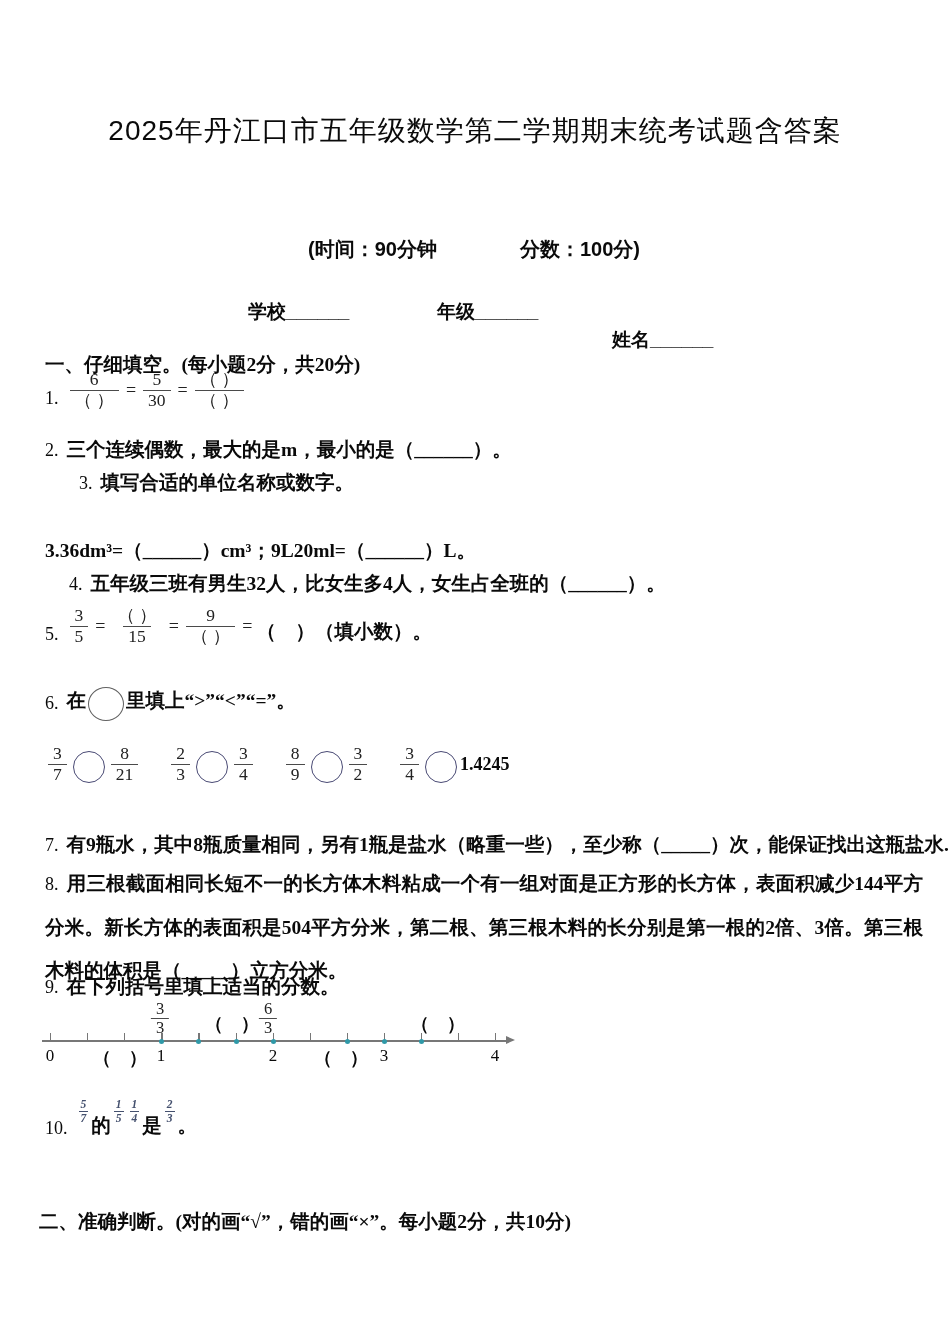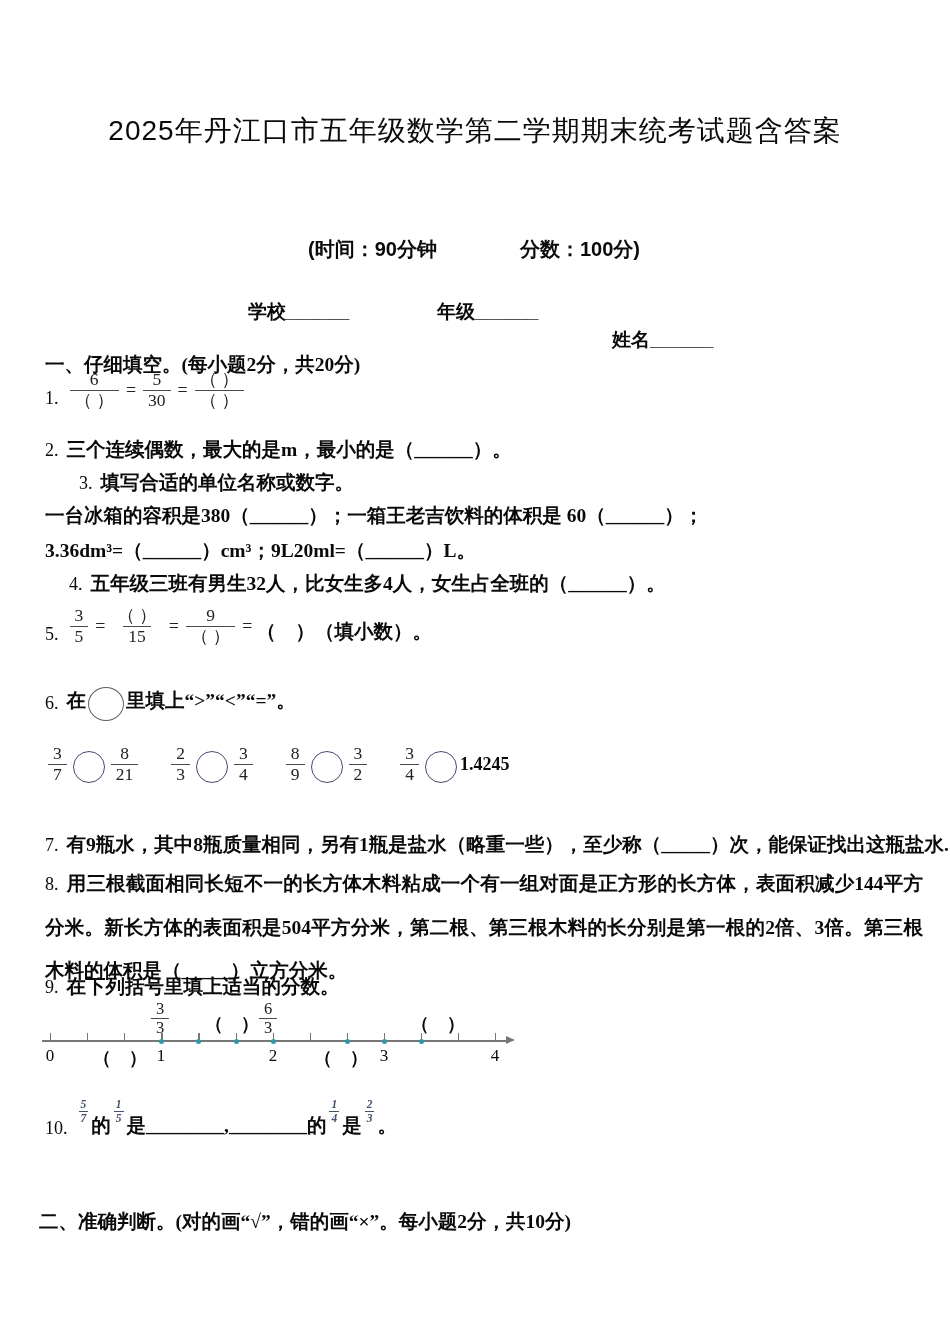--- a/index.html
+++ b/index.html
@@ -90,21 +90,20 @@
       </span>
   </div>
 
   <div class="q abs" style="left:45px;top:436px;">
     <span class="qno">2.</span><span>三个连续偶数，最大的是m，最小的是（______）。</span>
   </div>
 
   <div class="q abs" style="left:34px;top:469px;margin-left:45px;">
     <span class="qno">3.</span><span>填写合适的单位名称或数字。</span>
   </div>
-  <div class="q abs" style="left:45px;top:502px;">一台冰箱的容积是380（______）；一箱王老吉饮料的体积是 60（______）；</div>
   <div class="q abs" style="left:45px;top:537px;">3.36dm³=（______）cm³；9L20ml=（______）L。</div>
 
   <div class="q abs" style="left:45px;top:570px;margin-left:24px;">
     <span class="qno">4.</span><span>五年级三班有男生32人，比女生多4人，女生占全班的（______）。</span>
   </div>
 
   <div class="q row abs" style="left:45px;top:606px;">
     <span class="qno low">5.</span>
     <span class="frac">
         <span class="n">3</span>
@@ -233,21 +232,20 @@
     <span class="qno">10.</span>
     <span class="sfrac">
         <span class="n">5</span>
         <span class="d">7</span>
       </span>
     <span>的</span>
     <span class="sfrac">
         <span class="n">1</span>
         <span class="d">5</span>
       </span>
-    <span>是________,________的</span>
     <span class="sfrac">
         <span class="n">1</span>
         <span class="d">4</span>
       </span>
     <span>是</span>
     <span class="sfrac">
         <span class="n">2</span>
         <span class="d">3</span>
       </span>
     <span>。</span>

